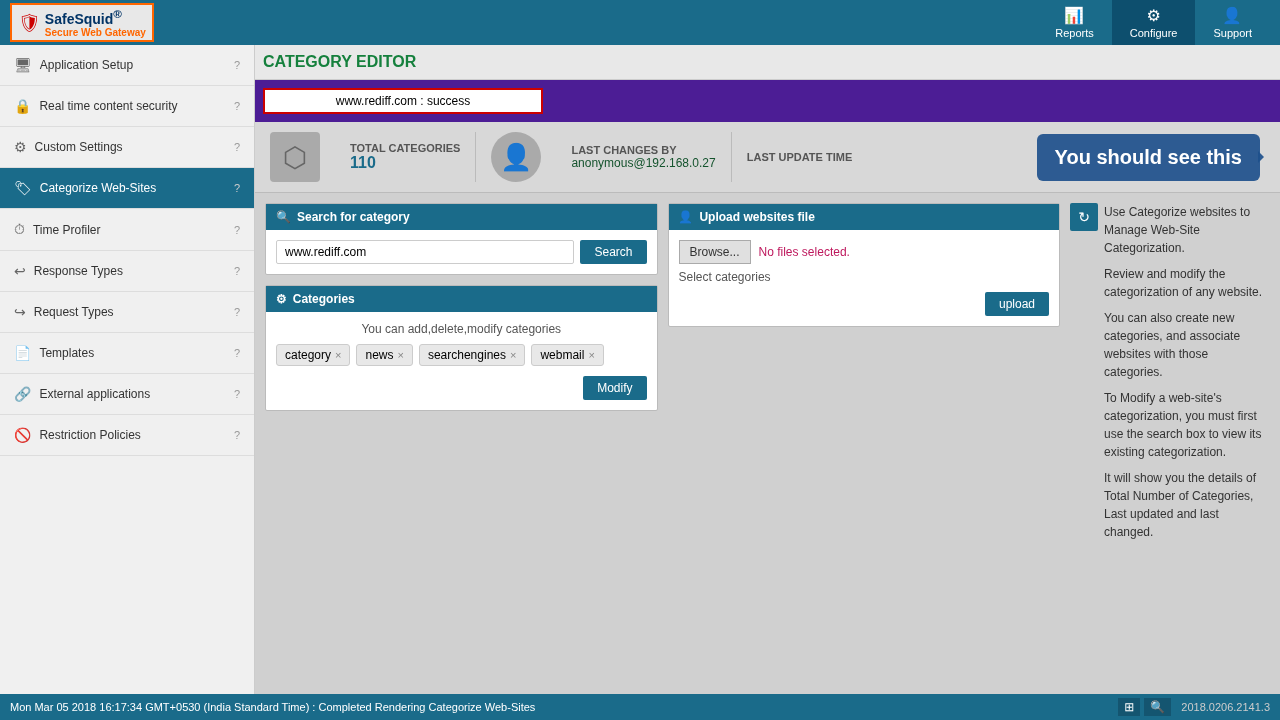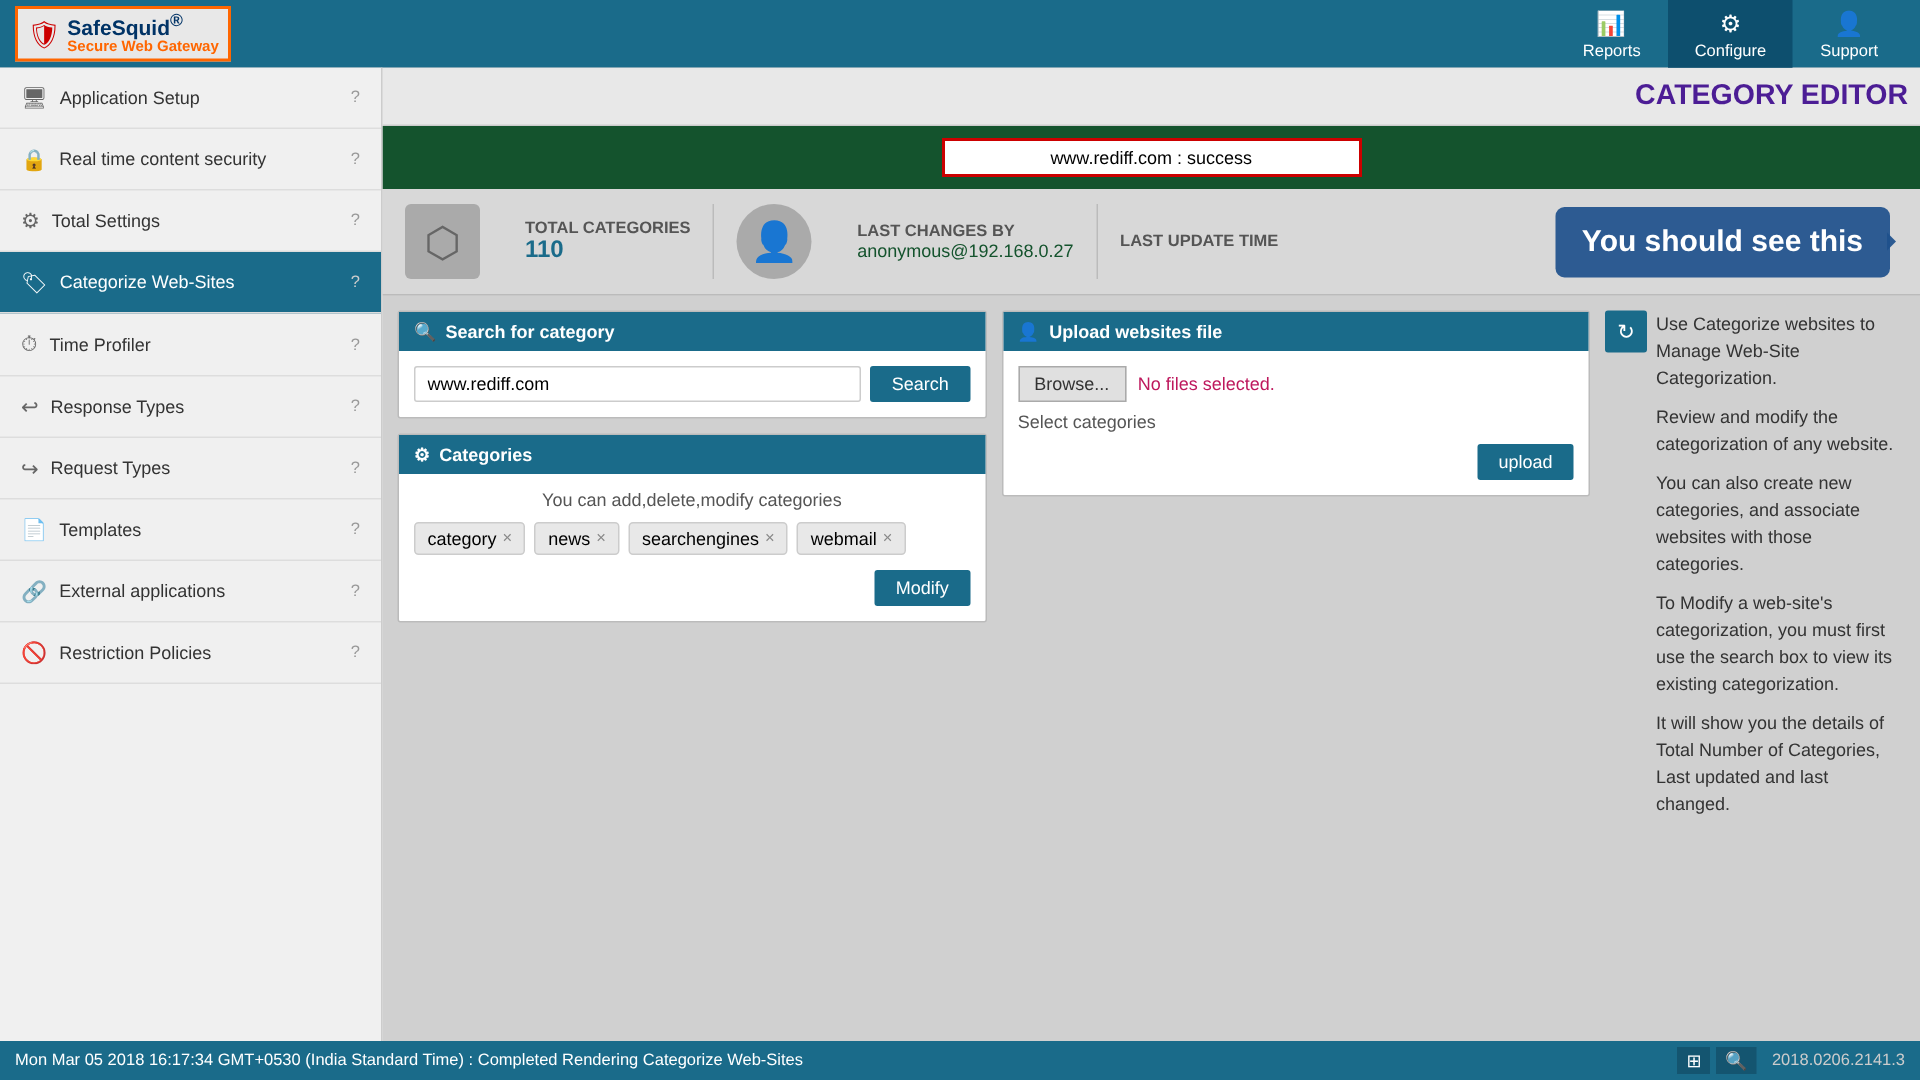--- a/index.html
+++ b/index.html
@@ -96,34 +96,34 @@
       flex: 1;
       display: flex;
       flex-direction: column;
       overflow: hidden;
     }
 
     
     .cat-editor-header {
       background: #e8e8e8;
       padding: 8px;
-      text-align: right;
+      text-align: left;
       border-bottom: 1px solid #ccc;
-      font-size: 19px;
-      font-weight: bold;
-      color: #4c1d95;
+      font-size: 16px;
+      font-weight: bold;
+      color: #15803d;
       flex-shrink: 0;
     }
 
     
     .url-bar-row {
-      background: #14532d;
+      background: #4c1d95;
       padding: 8px;
       display: flex;
-      justify-content: center;
+      justify-content: flex-start;
       flex-shrink: 0;
     }
     .url-bar {
       border: 2px solid #cc0000;
       padding: 4px 10px;
       width: 280px;
       font-size: 12px;
       background: #fff;
     }
 
@@ -468,21 +468,21 @@
       <span>Application Setup</span>
       <span class="help-icon">?</span>
     </div>
     <div class="sidebar-item">
       <span class="si-icon">🔒</span>
       <span>Real time content security</span>
       <span class="help-icon">?</span>
     </div>
     <div class="sidebar-item">
       <span class="si-icon">⚙</span>
-      <span>Total Settings</span>
+      <span>Custom Settings</span>
       <span class="help-icon">?</span>
     </div>
     <div class="sidebar-item active">
       <span class="si-icon">🏷</span>
       <span>Categorize Web-Sites</span>
       <span class="help-icon">?</span>
     </div>
     <div class="sidebar-item">
       <span class="si-icon">⏱</span>
       <span>Time Profiler</span>

